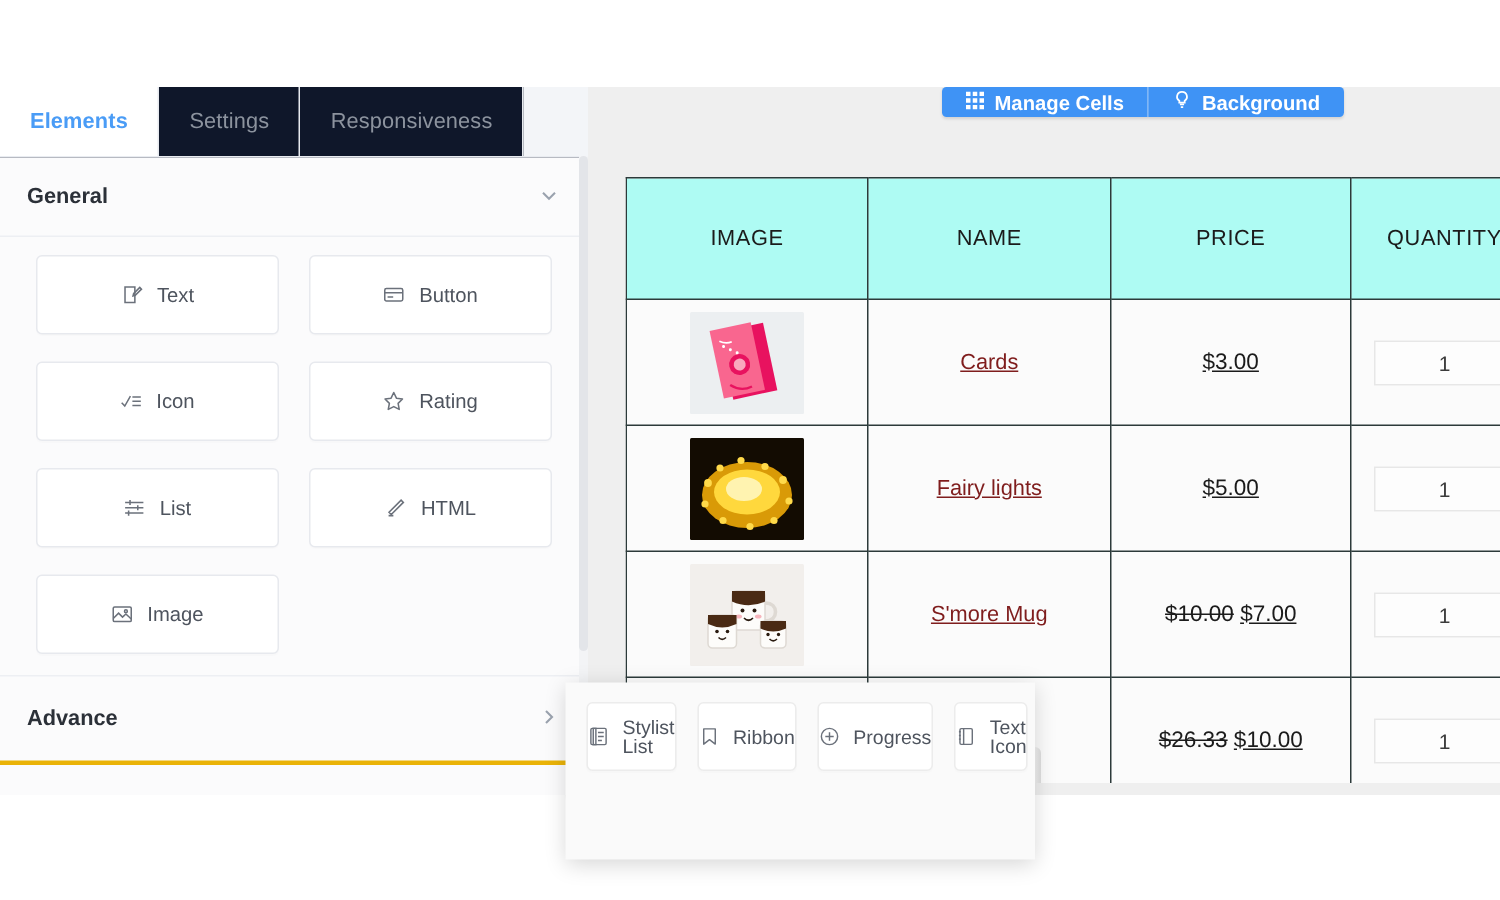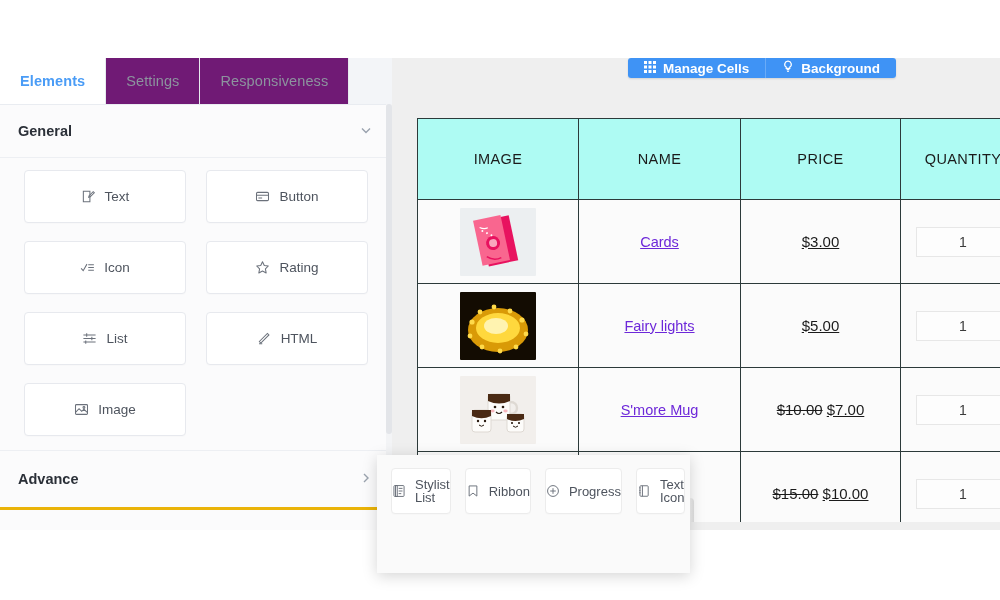--- a/index.html
+++ b/index.html
@@ -13,21 +13,21 @@
 
   
   .left-panel {
     position: absolute; left: 0; top: 58px; width: 392px; height: 472px;
     background: #fbfbfc;
     box-shadow: 0 1px 3px rgba(0,0,0,.10);
     overflow: hidden;
   }
   .tabs {
     position: relative; display: flex; height: 46px; align-items: stretch;
-    background: #701a75;
+    background: #0f172a;
     border-bottom: 1px solid #e9ecf1;
   }
   .tab {
     display: flex; align-items: center; justify-content: center;
     font-size: 14.5px; color: #8c939e; letter-spacing: .1px;
     padding: 0 20px; cursor: pointer; background: transparent;
     border-right: 1px solid #e7eaef;
     white-space: nowrap;
   }
   .tab.active { background: #ffffff; color: #4a9cf6; font-weight: 600; }
@@ -110,21 +110,21 @@
     background: #aefbf3; height: 78px;
     font-size: 14.5px; font-weight: 400; color: #1b1b1b; letter-spacing: .4px;
   }
   table.prod td { height: 81px; }
   .col-image { width: 161px; }
   .col-name  { width: 162px; }
   .col-price { width: 160px; }
   .col-qty   { width: 125px; }
 
   .prod-name {
-    font-size: 14.5px; color: #6d28d9; text-decoration: underline; cursor: pointer;
+    font-size: 14.5px; color: #7f1d1d; text-decoration: underline; cursor: pointer;
   }
   .price { font-size: 15px; color: #1b1b1b; }
   .price .old { text-decoration: line-through; }
   .price .new { text-decoration: underline; }
 
   .qty-input {
     width: 92px; height: 28px; margin: 0 auto;
     border: 1px solid #e7e7e7; background: #fdfdfd;
     display: flex; align-items: center; justify-content: center;
     font-size: 14px; color: #3b3b3b;
@@ -445,21 +445,21 @@
                 <rect x="30" y="12" width="16" height="12" rx="2" fill="#62300f"></rect>
                 <rect x="50" y="15" width="18" height="9" rx="2" fill="#2e1508"></rect>
                 <rect x="2" y="32" width="72" height="36" fill="#efeae6"></rect>
               </svg>
             </td>
             <td>
               <span class="prod-name">es</span>
             </td>
             <td>
               <span class="price">
-                <span class="old">$15.00</span>
+                <span class="old">$26.33</span>
                 <span class="new">$10.00</span>
               </span>
             </td>
             <td>
               <div class="qty-input">
                 <span>1</span>
               </div>
             </td>
           </tr>
         </tbody>

